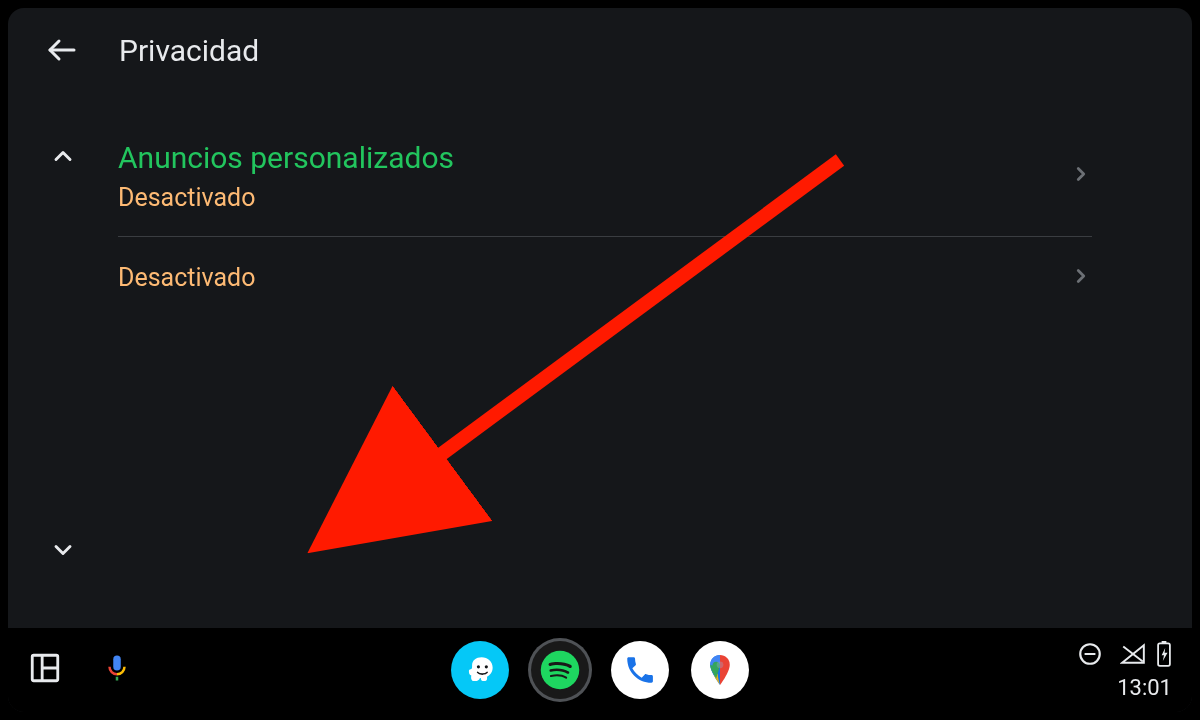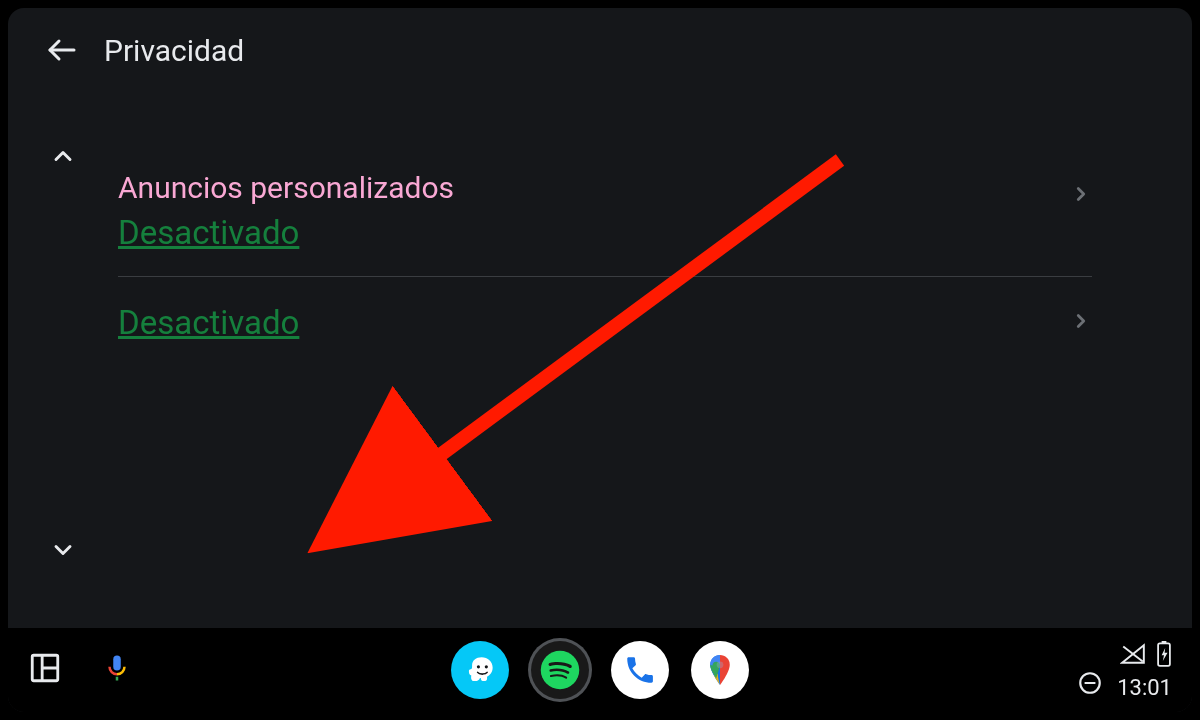--- a/index.html
+++ b/index.html
@@ -10,21 +10,21 @@
     width: 1184px; height: 704px;
     background: #15171a;
     border-radius: 16px;
     display: flex;
     flex-direction: column;
     overflow: hidden;
   }
   .header {
     display: flex;
     align-items: center;
-    gap: 24px;
+    gap: 39px;
     padding: 24px 36px 16px 36px;
   }
   .back-arrow { width: 36px; height: 36px; display:flex; align-items:center; justify-content:center; }
   .header-title { color: #e8eaed; font-size: 30px; font-weight: 400; }
   .content {
     flex: 1;
     display: flex;
     padding-top: 30px;
   }
   .scroll-col {
@@ -37,41 +37,41 @@
   }
   .list-col { flex: 1; padding-right: 100px; }
   .item {
     padding: 26px 0 24px 0;
     border-bottom: 1px solid #3a3d41;
     display: flex;
     align-items: center;
     justify-content: space-between;
   }
   .item:last-child { border-bottom: none; }
-  .item-text .title { color: #f9a8d4; font-size: 30px; font-weight: 400; margin-bottom: 8px; margin-top: 30px; }
-  .item-text .sub { color: #15803d; font-size: 33px; font-weight: 400; text-decoration: underline; }
+  .item-text .title { color: #22c55e; font-size: 30px; font-weight: 400; margin-bottom: 8px; }
+  .item-text .sub { color: #fdba74; font-size: 25px; font-weight: 400; }
   .chevron { color: #6c7075; }
   .nav {
     height: 84px;
     background: #000;
     display: flex;
     align-items: center;
     padding: 0 20px;
     position: relative;
   }
   .nav-left { display: flex; align-items: center; gap: 40px; }
   .nav-center {
     position: absolute; left: 0; right: 0;
     display: flex; justify-content: center; align-items: center; gap: 22px;
     pointer-events: none;
   }
   .nav-center .app { pointer-events: auto; }
   .nav-right {
     margin-left: auto;
-    display: flex; align-items: flex-end; gap: 14px;
+    display: flex; align-items: flex-start; gap: 14px;
     color: #e8eaed;
   }
   .app {
     width: 58px; height: 58px; border-radius: 50%;
     display: flex; align-items: center; justify-content: center;
     position: relative;
   }
   .waze { background: #05c8f7; }
   .spotify { background: #191919; box-shadow: 0 0 0 3px #4f5256; }
   .phone { background: #fff; }

